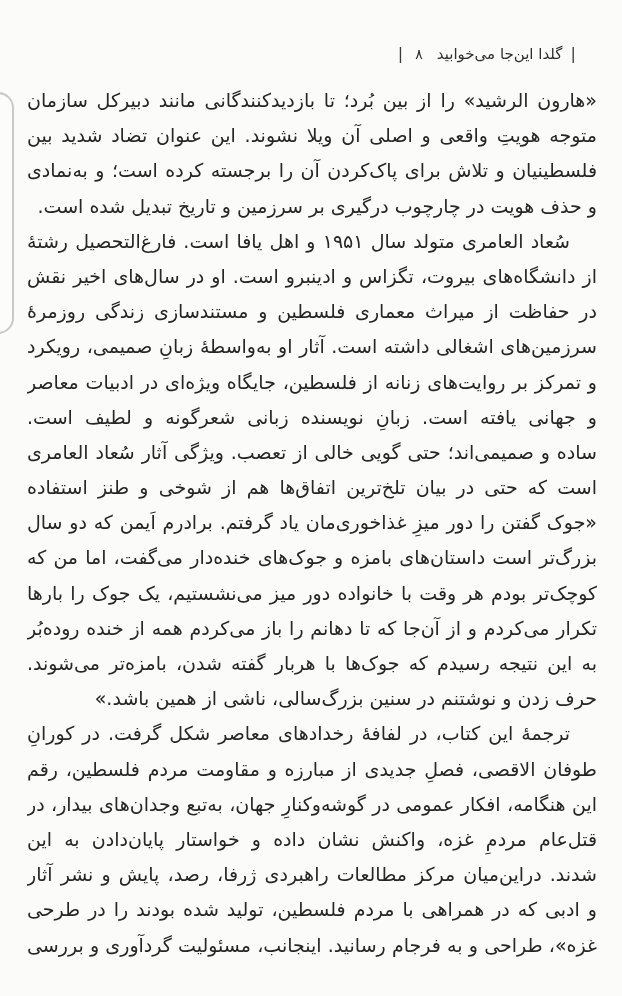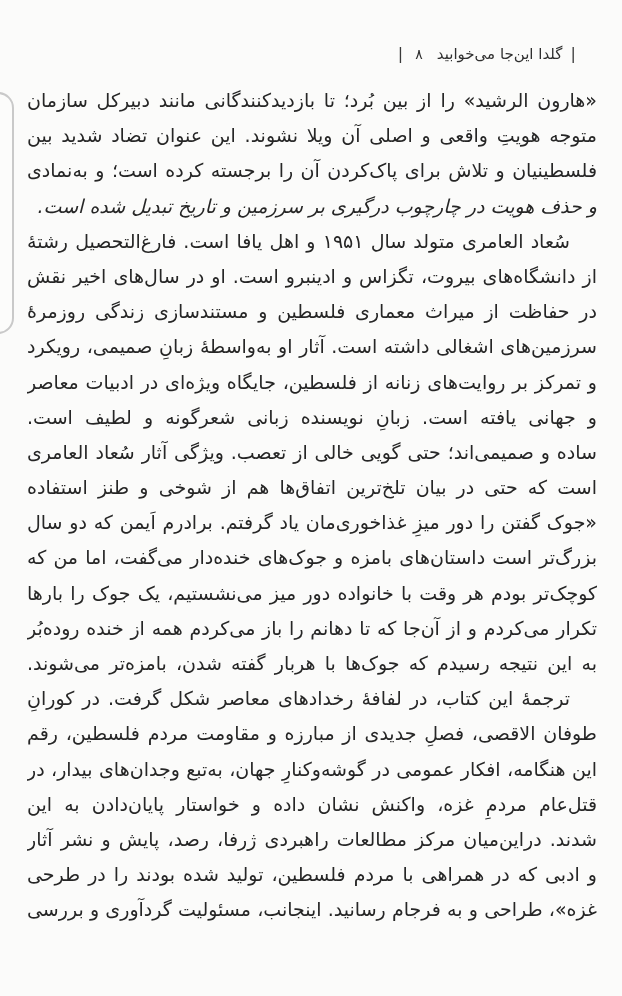--- a/index.html
+++ b/index.html
@@ -38,21 +38,21 @@
     font-size: 19px;
     line-height: 35.2px;
   }
   .paragraph { margin: 0; }
   .line {
     text-align: justify;
     text-align-last: justify;
     height: 35.2px;
     overflow: hidden;
   }
-  .line.end { text-align-last: right; font-style: italic; }
+  .line.end { text-align-last: right; }
   .line.indent { padding-right: 27px; }
   
   .edge-artifact {
     position: absolute;
     left: -40px;
     top: 92px;
     width: 50px;
     height: 238px;
     border: 2px solid #c9c9c9;
     border-radius: 16px;
@@ -89,20 +89,21 @@
       <div class="line">سرزمین‌های اشغالی داشته است. آثار او به‌واسطهٔ زبانِ صمیمی، رویکرد طنزآمیز</div>
       <div class="line">و تمرکز بر روایت‌های زنانه از فلسطین، جایگاه ویژه‌ای در ادبیات معاصر عربی</div>
       <div class="line">و جهانی یافته است. زبانِ نویسنده زبانی شعرگونه و لطیف است. روایت‌های آن</div>
       <div class="line">ساده و صمیمی‌اند؛ حتی گویی خالی از تعصب. ویژگی آثار سُعاد العامری این</div>
       <div class="line">است که حتی در بیان تلخ‌ترین اتفاق‌ها هم از شوخی و طنز استفاده می‌کند:</div>
       <div class="line">«جوک گفتن را دور میزِ غذاخوری‌مان یاد گرفتم. برادرم اَیمن که دو سال از من</div>
       <div class="line">بزرگ‌تر است داستان‌های بامزه و جوک‌های خنده‌دار می‌گفت، اما من که از همه</div>
       <div class="line">کوچک‌تر بودم هر وقت با خانواده دور میز می‌نشستیم، یک جوک را بارها و بارها</div>
       <div class="line">تکرار می‌کردم و از آن‌جا که تا دهانم را باز می‌کردم همه از خنده روده‌بُر می‌شدند</div>
       <div class="line">به این نتیجه رسیدم که جوک‌ها با هربار گفته شدن، بامزه‌تر می‌شوند. شاید سبک</div>
+      <div class="line end">حرف زدن و نوشتنم در سنین بزرگ‌سالی، ناشی از همین باشد.»</div>
     </div>
 
     <div class="paragraph">
       <div class="line indent">ترجمهٔ این کتاب، در لفافهٔ رخدادهای معاصر شکل گرفت. در کورانِ عملیاتِ</div>
       <div class="line">طوفان الاقصی، فصلِ جدیدی از مبارزه و مقاومت مردم فلسطین، رقم خورد. در</div>
       <div class="line">این هنگامه، افکار عمومی در گوشه‌وکنارِ جهان، به‌تبع وجدان‌های بیدار، در برابر</div>
       <div class="line">قتل‌عام مردمِ غزه، واکنش نشان داده و خواستار پایان‌دادن به این شقاوت آشکار</div>
       <div class="line">شدند. دراین‌میان مرکز مطالعات راهبردی ژرفا، رصد، پایش و نشر آثار موسیقیایی</div>
       <div class="line">و ادبی که در همراهی با مردم فلسطین، تولید شده بودند را در طرحی باعنوانِ «آوای</div>
       <div class="line">غزه»، طراحی و به فرجام رسانید. اینجانب، مسئولیت گردآوری و بررسی آثار ادبی</div>

